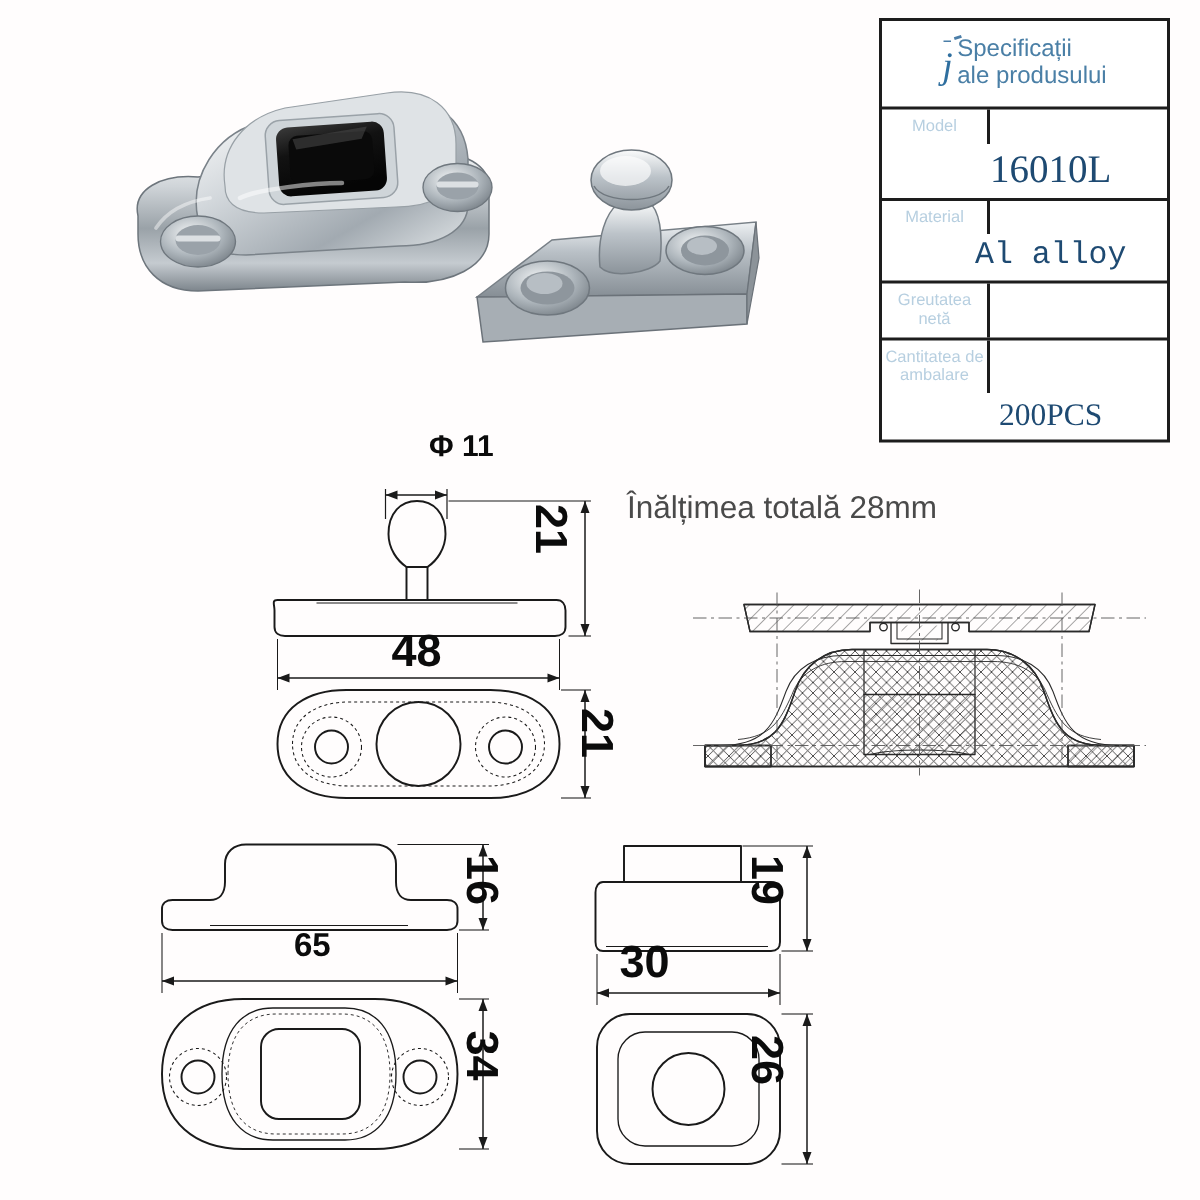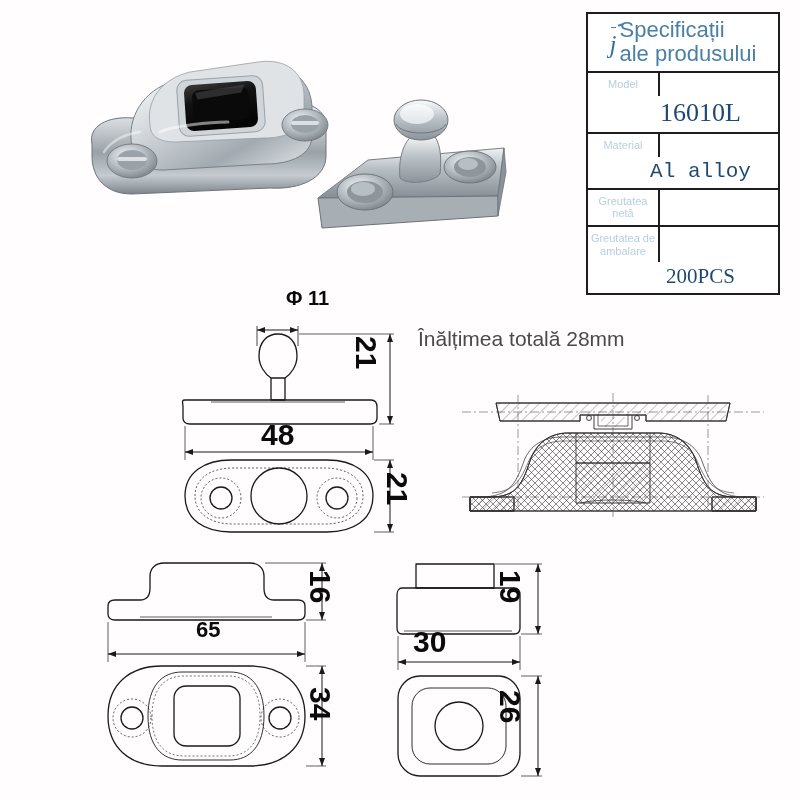--- a/index.html
+++ b/index.html
@@ -35,21 +35,21 @@
   }
   .spec-head .mark .tick{
     position:absolute;top:-9px;left:1px;width:13px;height:7px;
   }
   .spec-head .mark .tick i{
     position:absolute;display:block;background:#4b7ea8;
   }
   .spec-head .mark .tick i.a{width:5px;height:1.6px;left:0;top:4px;}
   .spec-head .mark .tick i.b{width:5px;height:1.6px;left:7px;top:1px;transform:rotate(-18deg);}
   .spec-head .htxt{
-    color:#4a7fa6;font-size:22px;line-height:1.1;text-align:left;
+    color:#4a7fa6;font-size:16px;line-height:1.1;text-align:left;
   }
   .spec-row{display:flex;border-bottom:2px solid #1d1d1d;flex-direction:column;}
   .spec-row:last-child{border-bottom:none;}
   .spec-key{
     width:72px;min-width:72px;
     border-right:2px solid #1d1d1d;
     color:#b7cfe0;font-size:11px;line-height:1.15;
     display:flex;align-items:center;justify-content:center;text-align:center;
     padding:5px 2px;box-sizing:border-box;
   }
@@ -200,21 +200,21 @@
     <div class="spec-row">
       <div class="spec-key">Material</div>
       <div class="spec-val mono">Al alloy</div>
     </div>
 
     <div class="spec-row">
       <div class="spec-key">Greutatea netă</div>
     </div>
 
     <div class="spec-row">
-      <div class="spec-key">Greutatea de ambalare</div>
+      <div class="spec-key">Cantitatea de ambalare</div>
       <div class="spec-val sm">200PCS</div>
     </div>
   </div>
 
   <div class="note-total">Înălțimea totală 28mm</div>
 
   <div class="dwg" style="left:175px;top:300px;">
     <svg width="260" height="250" viewBox="0 0 260 250" xmlns="http://www.w3.org/2000/svg" fill="none" stroke="#1a1a1a" stroke-width="1.3" stroke-linejoin="round">
 
       <g stroke-width="1">

